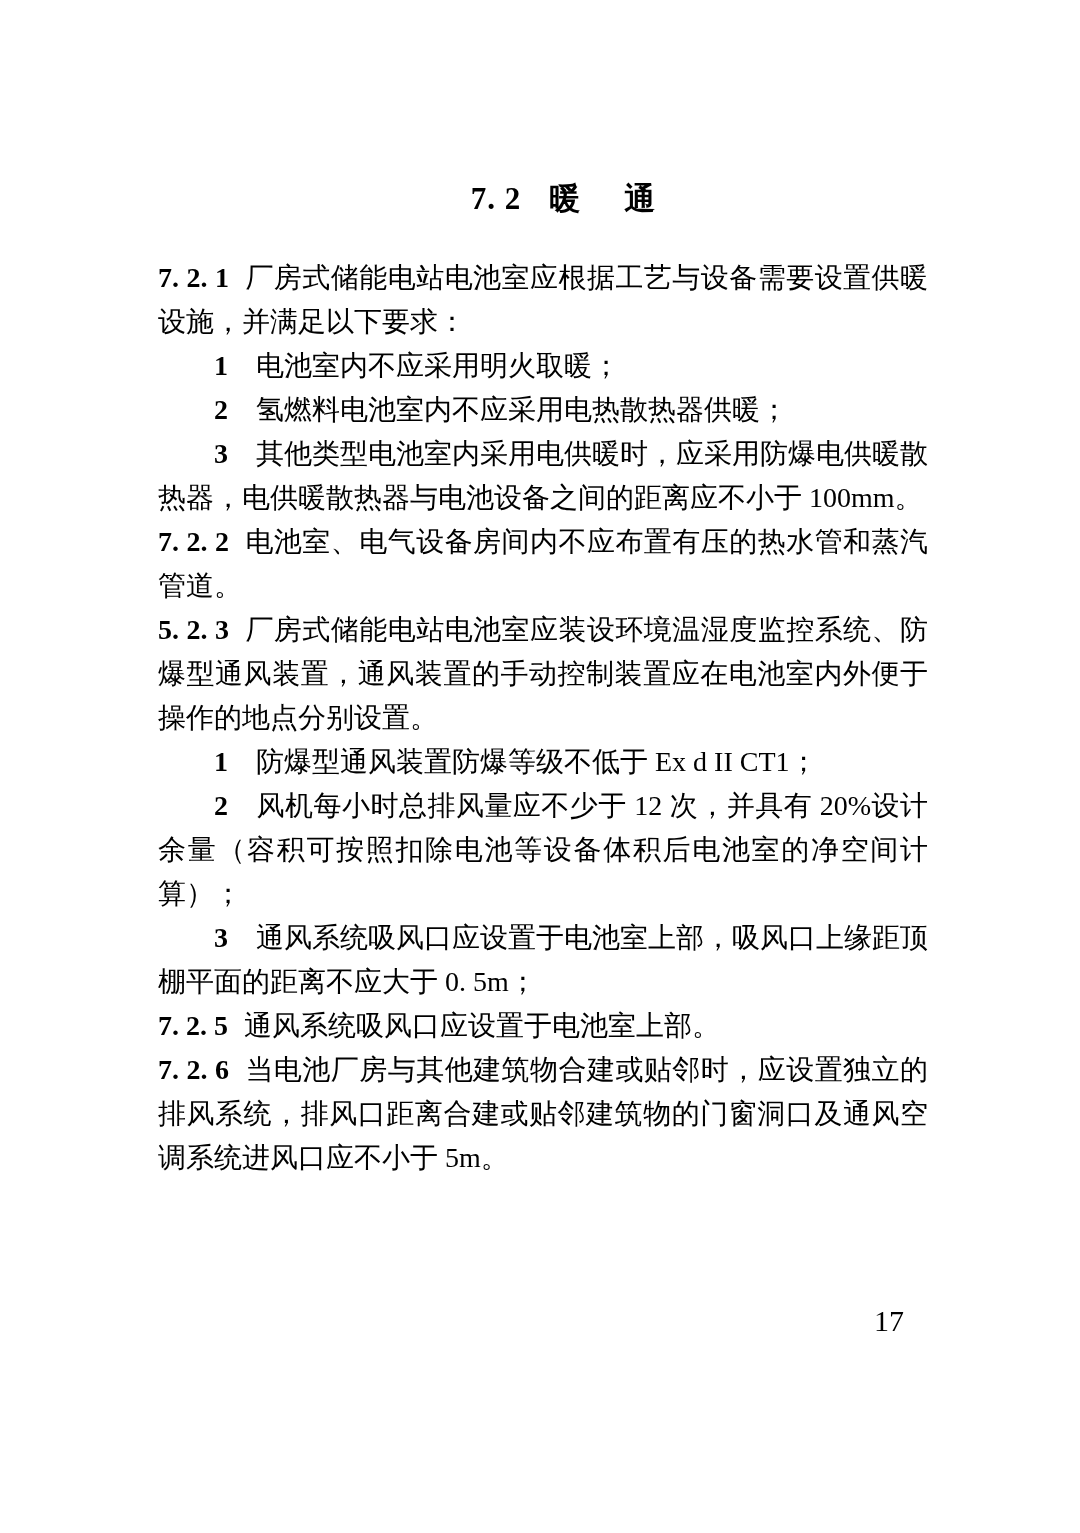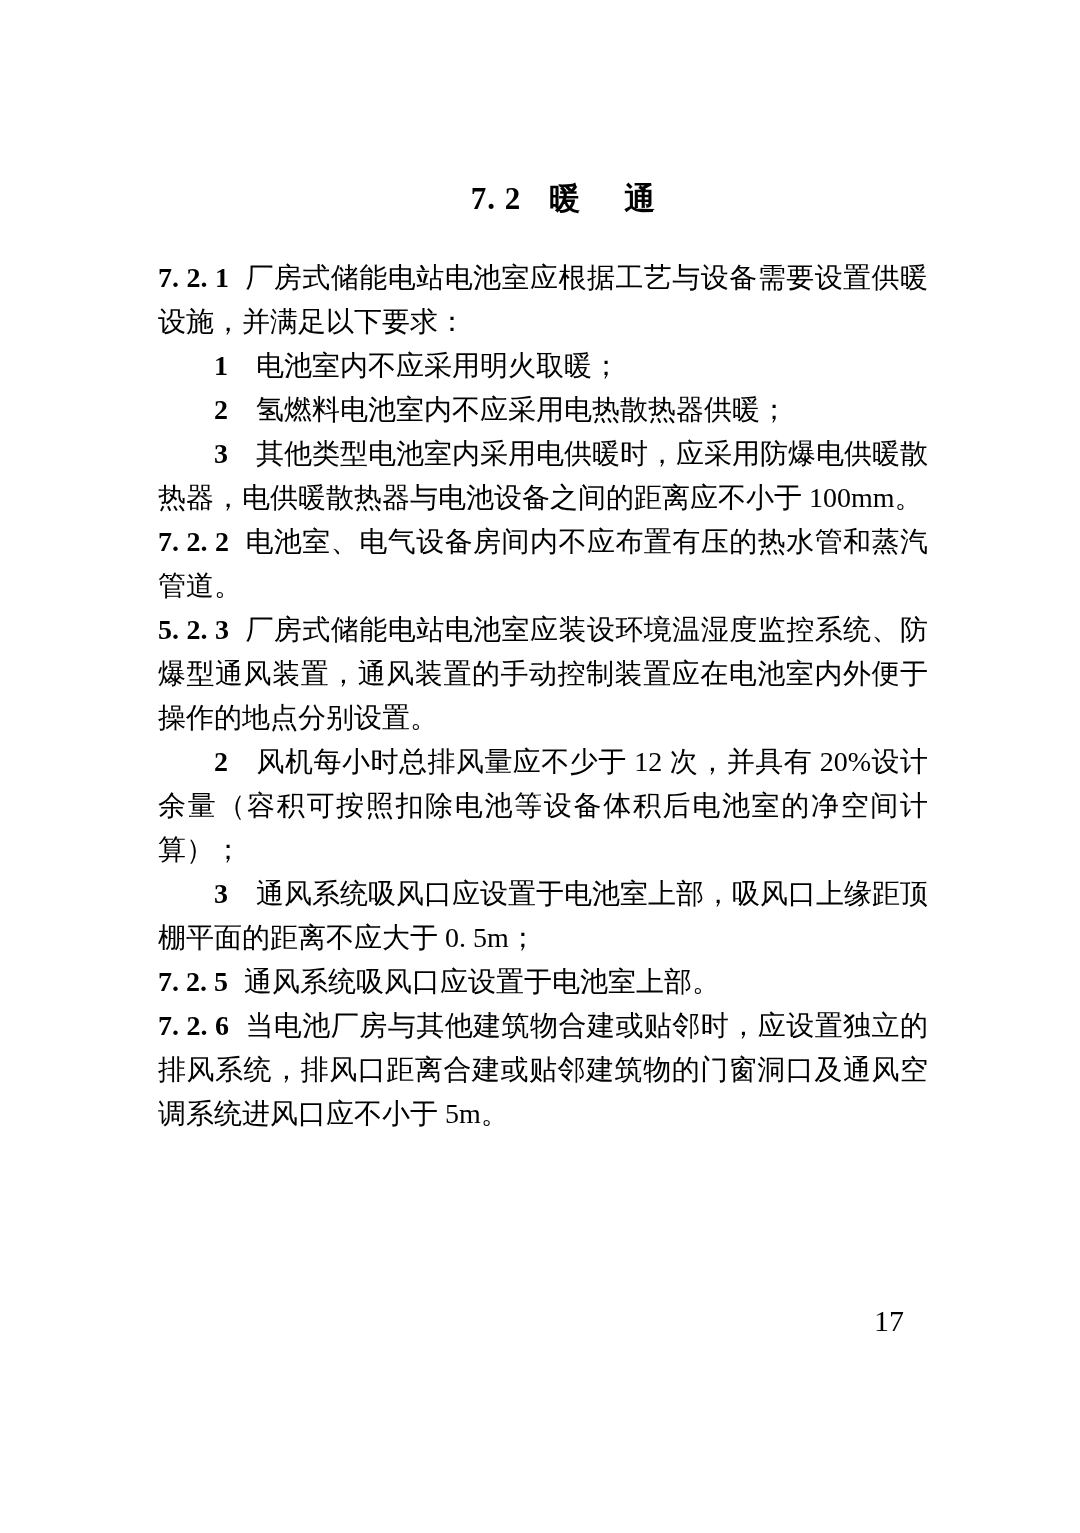--- a/index.html
+++ b/index.html
@@ -60,20 +60,21 @@
     <span class="sec-num">7. 2</span><span class="sec-word-1">暖</span><span class="sec-word-2">通</span>
   </h2>
 
   <div class="doc-body" id="paragraphs">
       <p class="para clause"><span class="pnum">7. 2. 1</span><span class="ptext">厂房式储能电站电池室应根据工艺与设备需要设置供暖设施，并满足以下要求：</span></p>
       <p class="para item"><span class="pnum">1</span><span class="ptext">电池室内不应采用明火取暖；</span></p>
       <p class="para item"><span class="pnum">2</span><span class="ptext">氢燃料电池室内不应采用电热散热器供暖；</span></p>
       <p class="para item"><span class="pnum">3</span><span class="ptext">其他类型电池室内采用电供暖时，应采用防爆电供暖散热器，电供暖散热器与电池设备之间的距离应不小于 100mm。</span></p>
       <p class="para clause"><span class="pnum">7. 2. 2</span><span class="ptext">电池室、电气设备房间内不应布置有压的热水管和蒸汽管道。</span></p>
       <p class="para clause"><span class="pnum">5. 2. 3</span><span class="ptext">厂房式储能电站电池室应装设环境温湿度监控系统、防爆型通风装置，通风装置的手动控制装置应在电池室内外便于操作的地点分别设置。</span></p>
+      <p class="para item"><span class="pnum">1</span><span class="ptext">防爆型通风装置防爆等级不低于 Ex d II CT1；</span></p>
       <p class="para item"><span class="pnum">2</span><span class="ptext">风机每小时总排风量应不少于 12 次，并具有 20%设计余量（容积可按照扣除电池等设备体积后电池室的净空间计算）；</span></p>
       <p class="para item"><span class="pnum">3</span><span class="ptext">通风系统吸风口应设置于电池室上部，吸风口上缘距顶棚平面的距离不应大于 0. 5m；</span></p>
       <p class="para clause"><span class="pnum">7. 2. 5</span><span class="ptext">通风系统吸风口应设置于电池室上部。</span></p>
       <p class="para clause"><span class="pnum">7. 2. 6</span><span class="ptext">当电池厂房与其他建筑物合建或贴邻时，应设置独立的排风系统，排风口距离合建或贴邻建筑物的门窗洞口及通风空调系统进风口应不小于 5m。</span></p>
     </div>
 
   <div class="page-number">17</div>
 
 </div>
 

